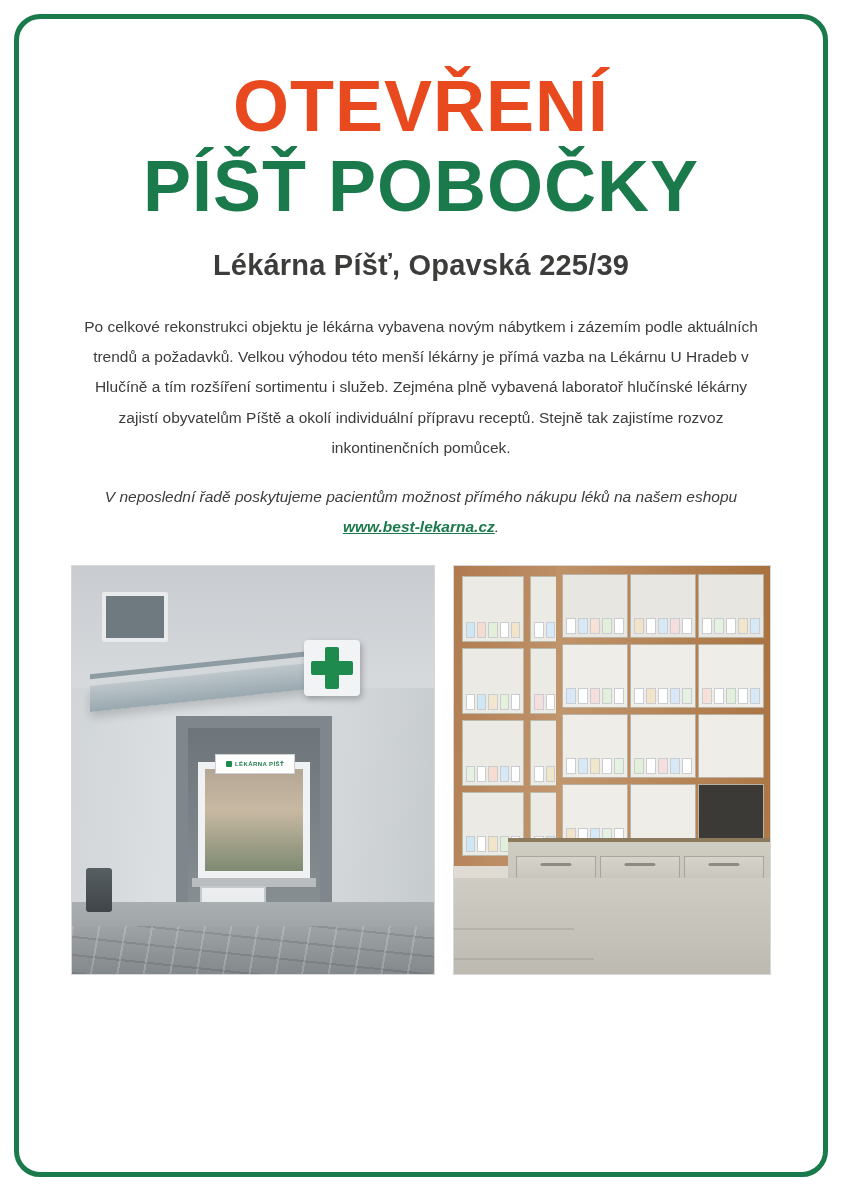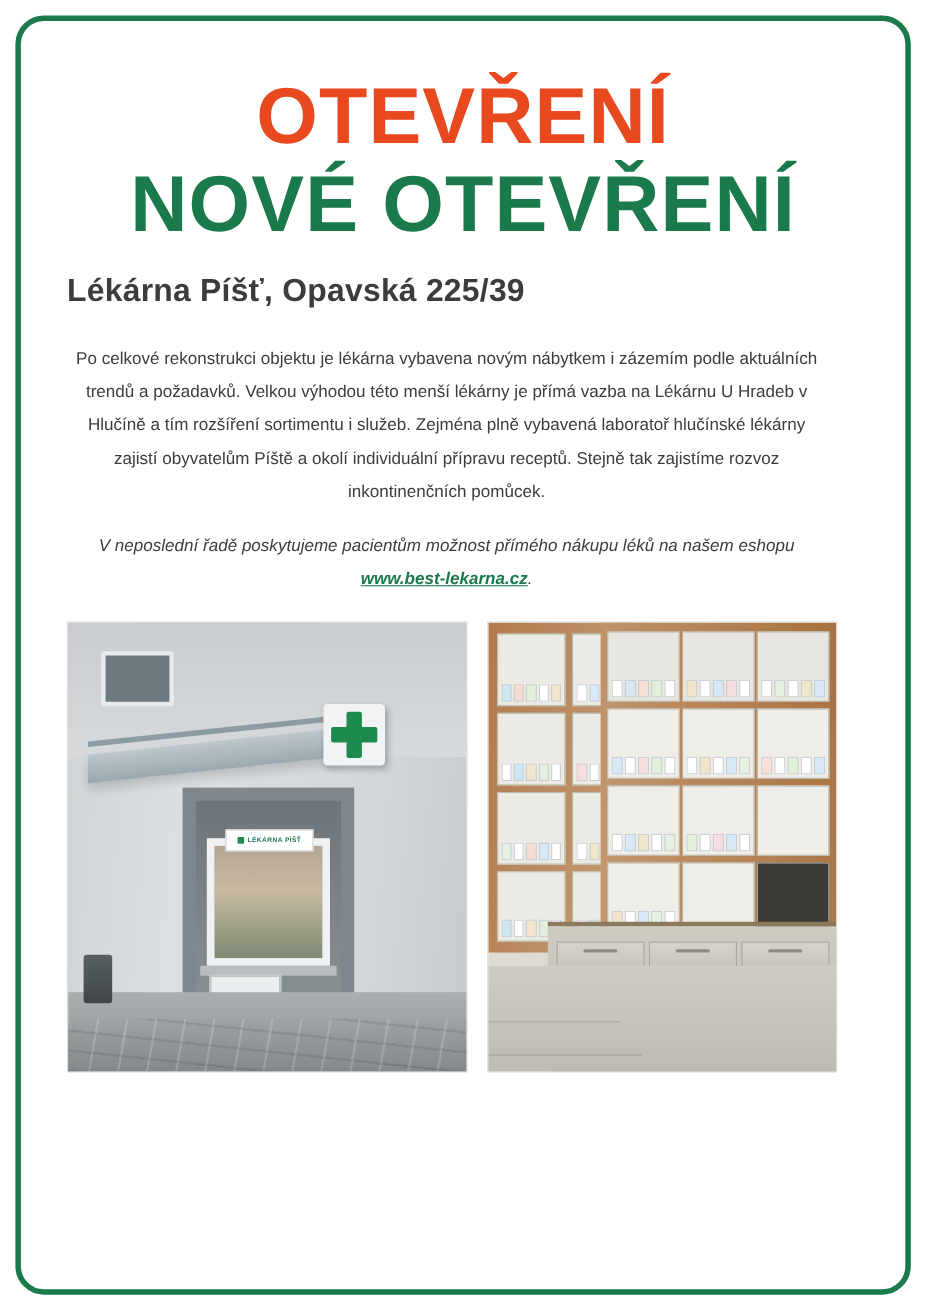--- a/index.html
+++ b/index.html
@@ -24,21 +24,21 @@
   .frame {
     position: relative;
     box-sizing: border-box;
     width: 100%;
     height: 100%;
     border: 5px solid #1b7a4b;
     border-radius: 26px;
     padding: 18px 42px 20px 42px;
     display: flex;
     flex-direction: column;
-    align-items: flex-start;
+    align-items: center;
   }
   .title-block {
     margin-top: 34px;
     text-align: center;
     width: 100%;
   }
   .title-line1 {
     font-size: 72px;
     line-height: 0.98;
     font-weight: bold;
@@ -327,21 +327,21 @@
   }
 </style>
 </head>
 <body>
 
 <div class="poster">
   <div class="frame">
 
     <div class="title-block">
       <div class="title-line1">OTEVŘENÍ</div>
-      <div class="title-line2">NOVÉ OTEVŘENÍ</div>
+      <div class="title-line2">PÍŠŤ POBOČKY</div>
     </div>
 
     <div class="subtitle">Lékárna Píšť, Opavská 225/39</div>
 
     <div class="body-text">
       <p>Po celkové rekonstrukci objektu je lékárna  vybavena novým nábytkem i zázemím podle aktuálních trendů a požadavků. Velkou výhodou této menší lékárny je přímá vazba na Lékárnu U Hradeb v Hlučíně a tím rozšíření sortimentu i služeb. Zejména plně vybavená laboratoř hlučínské lékárny zajistí obyvatelům Píště a okolí individuální přípravu receptů. Stejně tak zajistíme rozvoz inkontinenčních pomůcek.</p>
       <p>
         <span>V neposlední řadě poskytujeme pacientům možnost přímého nákupu léků na našem eshopu</span><br>
         <a class="link-green" href="#">www.best-lekarna.cz</a><span>.</span>
       </p>

